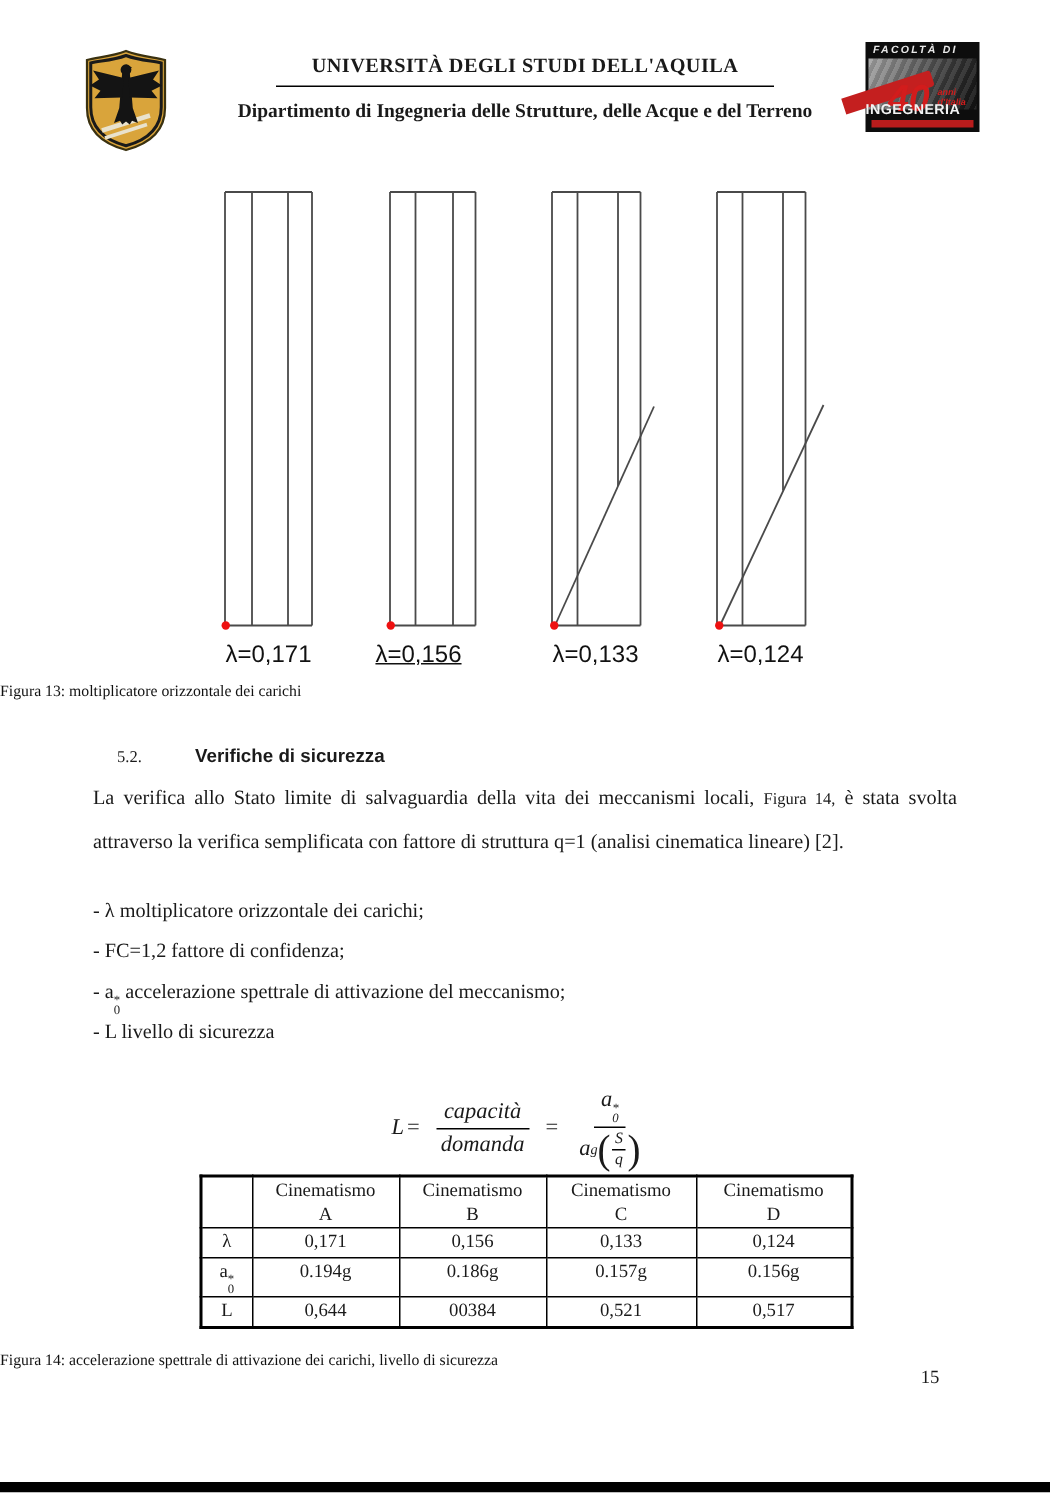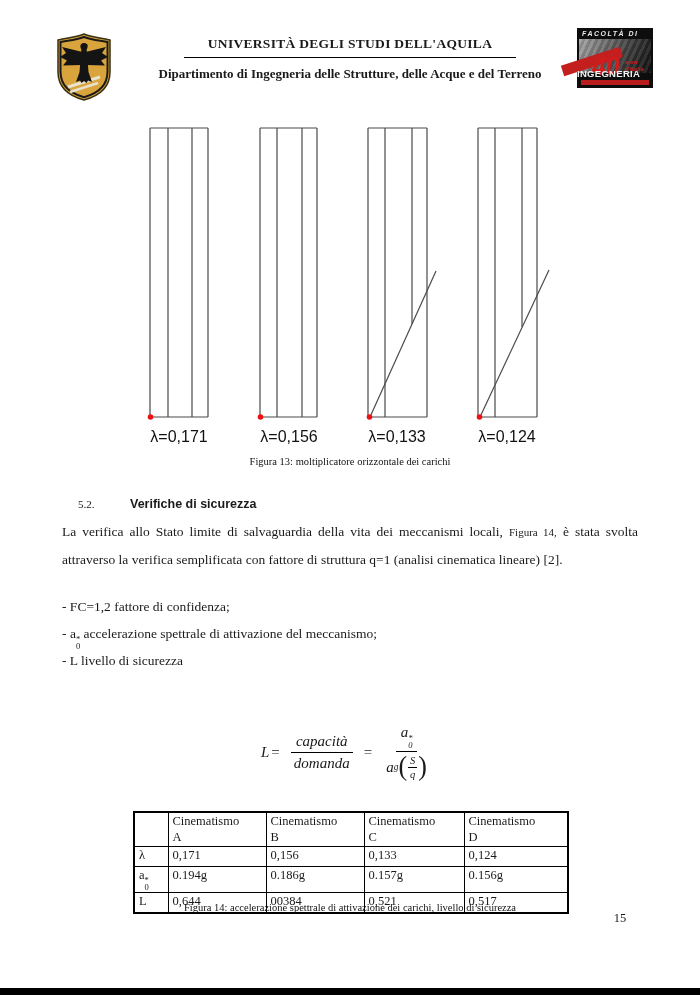--- a/index.html
+++ b/index.html
@@ -26,21 +26,21 @@
     font-size:25px;font-weight:bold;font-style:italic;color:#d21c1c;}
   .badge-small{position:absolute;left:48px;top:31px;font-family:"Liberation Sans",sans-serif;
     font-size:6px;font-weight:bold;font-style:italic;color:#d21c1c;line-height:7px;white-space:nowrap;}
   .badge-name{position:absolute;bottom:9px;left:0;width:100%;text-align:left;
     font-family:"Liberation Sans",sans-serif;font-size:9.5px;font-weight:bold;color:#f2f2f2;letter-spacing:.3px;}
   .badge-strip{position:absolute;bottom:3px;left:4px;right:4px;height:5px;background:#b81c1c;}
   
   .fig13-svg{position:absolute;left:0;top:118px;}
   .fig13-label{position:absolute;top:428px;width:80px;text-align:center;
     font-family:"Liberation Sans",sans-serif;font-size:16px;color:#111;}
-  .caption{position:absolute;left:0;width:700px;text-align:center;font-size:10.5px;color:#111;}
+  .caption{position:absolute;left:0;width:700px;font-size:10.5px;color:#111;}
   .cap13{top:456px;}
   .cap14{top:902px;}
   
   .section-heading{position:absolute;left:78px;top:497px;font-size:11px;}
   .sec-num{display:inline-block;width:52px;font-size:11px;}
   .sec-title{font-family:"Liberation Sans",sans-serif;font-weight:bold;font-size:12.5px;}
   .para{position:absolute;left:62px;top:518px;width:576px;font-size:13.5px;line-height:28px;}
   .para .l1{text-align:justify;text-align-last:justify;}
   .figref{font-size:11px;}
   .bullets{position:absolute;left:62px;top:593px;width:580px;font-size:13.5px;}
@@ -58,22 +58,22 @@
   .frac-inner{display:inline-flex;flex-direction:column;align-items:center;
     font-size:10.5px;vertical-align:middle;margin:0 1px;}
   .frac-inner .num{padding:0 2px 1px;border-bottom:1px solid #000;}
   .frac-inner .den{padding:1px 2px 0;}
   .paren{font-style:normal;font-size:26px;font-weight:400;line-height:26px;
     display:inline-block;transform:scaleY(1.05);}
   .denrow{display:inline-flex;align-items:center;}
   .eq{margin:0 2px;font-style:normal;}
   sub.g{font-size:9.5px;}
   
-  .tbl{position:absolute;left:133px;top:811px;border-collapse:collapse;
-    font-size:12.5px;border:2px solid #000;}
+  .tbl{position:absolute;left:133px;top:783px;border-collapse:collapse;
+    font-size:12.5px;border:2px solid #000;text-align:center;}
   .tbl td{border:1.5px solid #000;padding:1px 4px;vertical-align:top;line-height:15.5px;}
   .tbl .hdr td{height:31px;}
   .tbl .drow td{height:17px;}
   
   .page-num{position:absolute;left:600px;top:911px;width:40px;text-align:center;font-size:12.5px;}
   .bottom-bar{position:absolute;left:0;bottom:0;width:700px;height:7px;background:#000;}
 </style>
 </head>
 <body>
 
@@ -128,36 +128,37 @@
   </g>
   <g fill="#ee1111" stroke="none">
     <circle cx="150.5" cy="299" r="2.8"></circle>
     <circle cx="260.5" cy="299" r="2.8"></circle>
     <circle cx="369.5" cy="299" r="2.8"></circle>
     <circle cx="479.5" cy="299" r="2.8"></circle>
   </g>
 </svg>
 
 <div class="fig13-label" style="left:139px;">λ=0,171</div>
-<div class="fig13-label" style="left:249px;">λ=0,156</div>
+<div class="fig13-label" style="left:239px;text-decoration:underline;">λ=0,156</div>
 <div class="fig13-label" style="left:357px;">λ=0,133</div>
 <div class="fig13-label" style="left:467px;">λ=0,124</div>
 
 <div class="caption cap13">Figura 13: moltiplicatore orizzontale dei carichi</div>
 
 <div class="section-heading">
   <span class="sec-num">5.2.</span><span class="sec-title">Verifiche di sicurezza</span>
 </div>
 
 <div class="para">
   <div class="l1"><span>La verifica allo Stato limite di salvaguardia della vita dei meccanismi locali, </span><span class="figref">Figura 14,</span><span> è stata svolta</span></div>
   <div class="l2">attraverso la verifica semplificata con fattore di struttura q=1 (analisi cinematica lineare) [2].</div>
 </div>
 
 <div class="bullets">
+  <div class="b">- λ moltiplicatore orizzontale dei carichi;</div>
   <div class="b">- FC=1,2 fattore di confidenza;</div>
   <div class="b"><span>- </span><span>a</span><span class="stk"><span>*</span><span>0</span></span><span> accelerazione spettrale di attivazione del meccanismo;</span></div>
   <div class="b">- L livello di sicurezza</div>
 </div>
 
 <div class="formula">
   <span>L</span>
   <span class="eq">=</span>
   <span class="frac">
     <span class="num">capacità</span>

